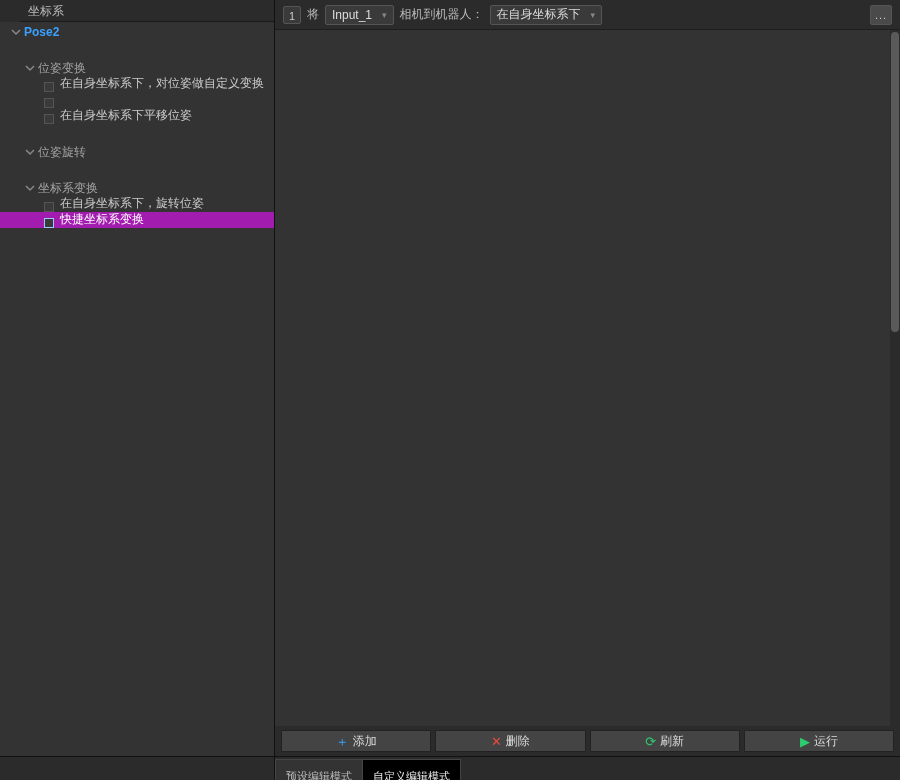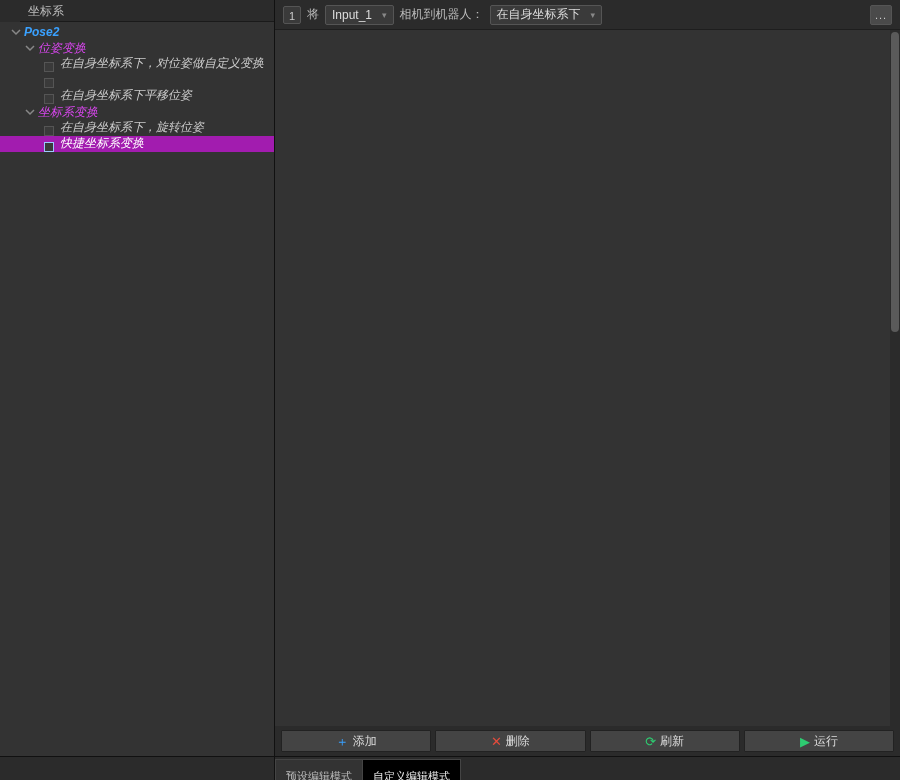--- a/index.html
+++ b/index.html
@@ -4,28 +4,28 @@
 <style>
   * { box-sizing: border-box; margin: 0; padding: 0; }
   html, body { width: 900px; height: 780px; font-family: "Segoe UI", Arial, sans-serif; font-size: 12px; color: #ccc; background: #1e1e1e; overflow: hidden; }
   body { display: flex; flex-direction: column; }
 
   .main-area { flex: 1; display: flex; min-height: 0; }
 
   
   .sidebar { width: 275px; background: #2b2b2b; display: flex; flex-direction: column; border-right: 1px solid #111; }
   .sidebar-title { height: 22px; line-height: 22px; padding-left: 8px; font-size: 12px; color: #bbb; background: #2b2b2b; border-bottom: 1px solid #1a1a1a; margin-left: 20px; }
-  .tree { flex: 1; background: #333; overflow: auto; padding-top: 2px; font-style: italic; }
+  .tree { flex: 1; background: #333; overflow: auto; padding-top: 2px; }
   .tree-row { display: flex; align-items: center; height: 16px; padding: 0; user-select: none; cursor: default; }
   .tree-row.level-0 { padding-left: 10px; }
   .tree-row.level-1 { padding-left: 24px; }
   .tree-row.level-2 { padding-left: 44px; align-items: flex-end; }
   .tree-row.selected { background: #a21caf; color: #fff; }
   .tree-row.root-label { color: #3aa1ff; font-weight: bold; }
-  .tree-row.group-label { color: #d946ef; }
+  .tree-row.group-label { color: #a3a3a3; margin-top: 20px; }
   .tree-arrow { width: 12px; height: 12px; display: inline-flex; align-items: center; justify-content: center; color: #888; }
   .tree-row .leaf-box { display:inline-block; width:10px; height:10px; border:1px solid #555; background:#3a3a3a; margin-right:4px;}
   .tree-label { padding-left: 2px; }
 
   
   .right-pane { flex: 1; display: flex; flex-direction: column; background: #3a3a3a; }
   .param-row { display: flex; align-items: center; height: 30px; padding: 6px 8px; gap: 6px; background: #2b2b2b; border-bottom: 1px solid #1e1e1e; }
   .idx-box { width: 18px; height: 18px; line-height: 18px; text-align: center; border: 1px solid #555; background: #3a3a3a; color: #ccc; font-size: 11px; border-radius: 2px; }
   .static { color: #bbb; }
   .dd { display: inline-flex; align-items: center; height: 20px; padding: 0 6px; background: #3a3a3a; border: 1px solid #555; color: #ddd; border-radius: 2px; gap: 10px; cursor: default; }
@@ -91,20 +91,28 @@
         <span class="leaf-box"></span>
         <span class="tree-label">在自身坐标系下平移位姿</span>
       </div>
 
       <div class="tree-row level-1 group-label">
         <span class="tree-arrow">
           <svg class="chevron" viewBox="0 0 10 10">
               <path d="M1 3 L5 7 L9 3" fill="none" stroke="#888" stroke-width="1.5"></path>
             </svg>
         </span>
+        <span class="tree-label">位姿旋转</span>
+      </div>
+      <div class="tree-row level-1 group-label">
+        <span class="tree-arrow">
+          <svg class="chevron" viewBox="0 0 10 10">
+              <path d="M1 3 L5 7 L9 3" fill="none" stroke="#888" stroke-width="1.5"></path>
+            </svg>
+        </span>
         <span class="tree-label">坐标系变换</span>
       </div>
 
       <div class="tree-row level-2">
         <span class="leaf-box"></span>
         <span class="tree-label">在自身坐标系下，旋转位姿</span>
       </div>
       <div class="tree-row level-2 selected">
         <span class="leaf-box" style="border-color:#9cc8ff;"></span>
         <span class="tree-label">快捷坐标系变换</span>

